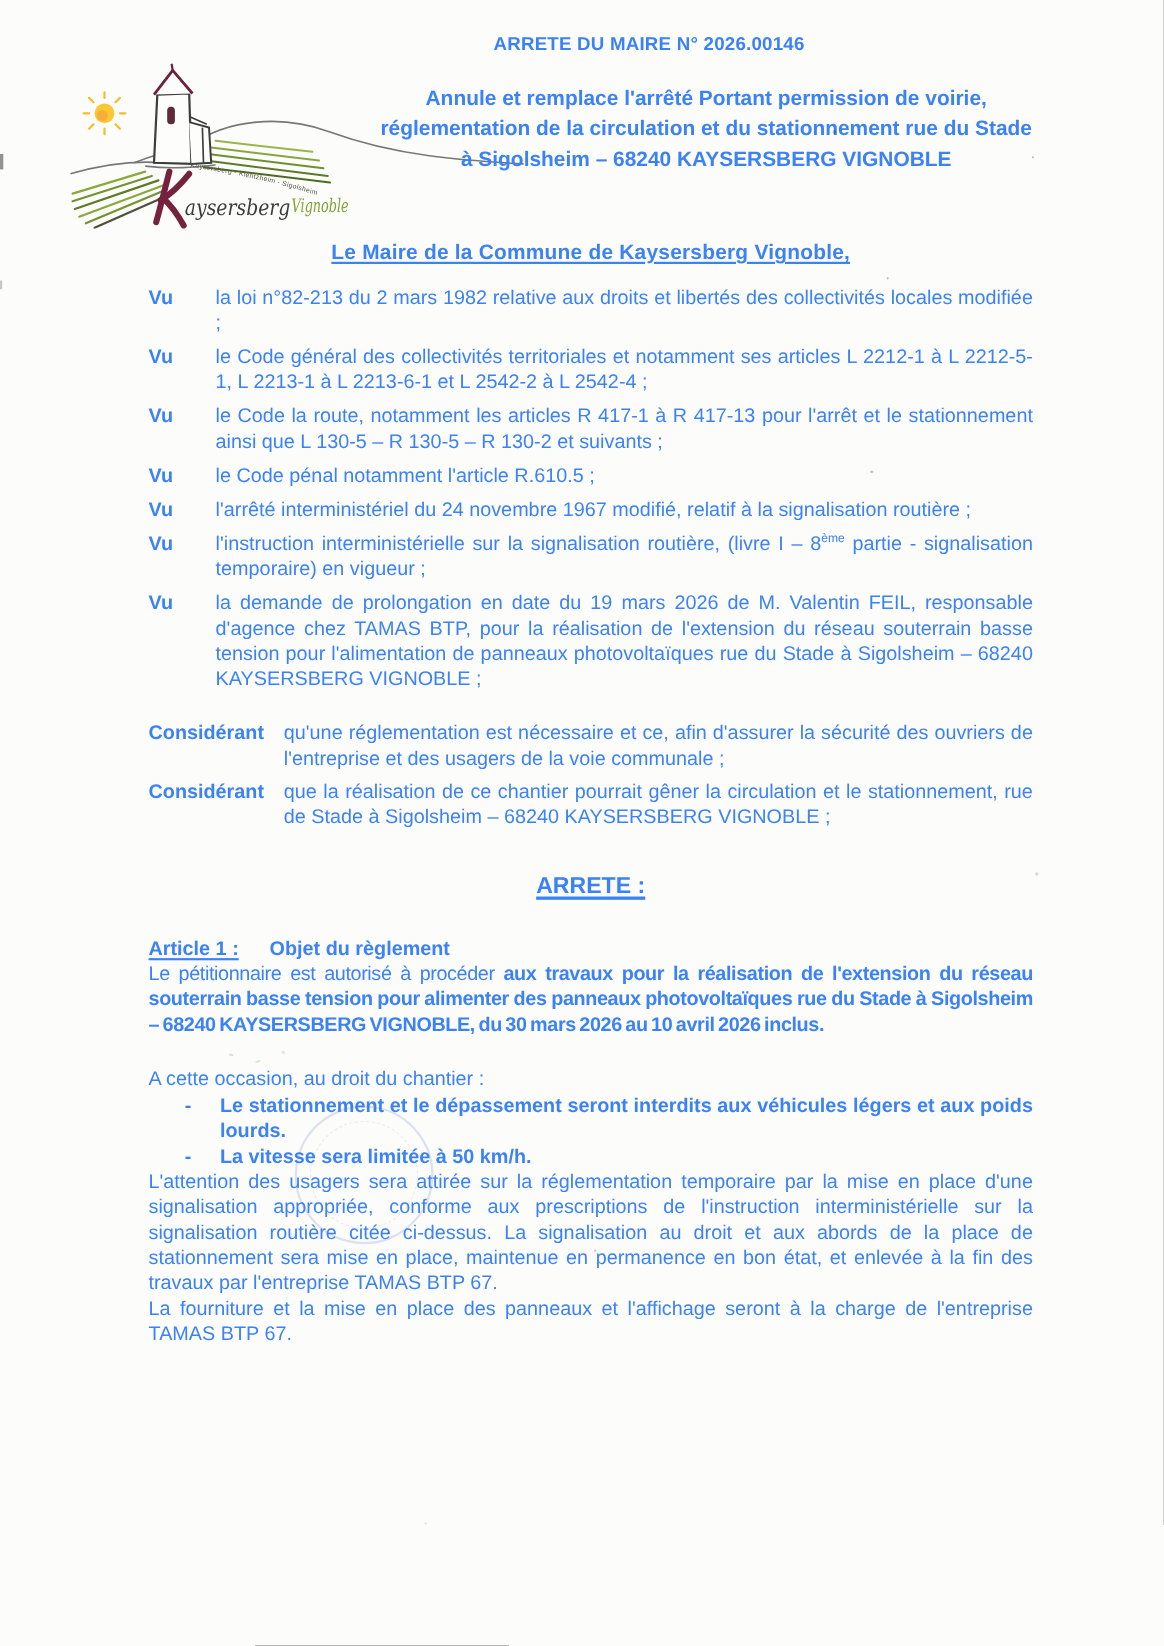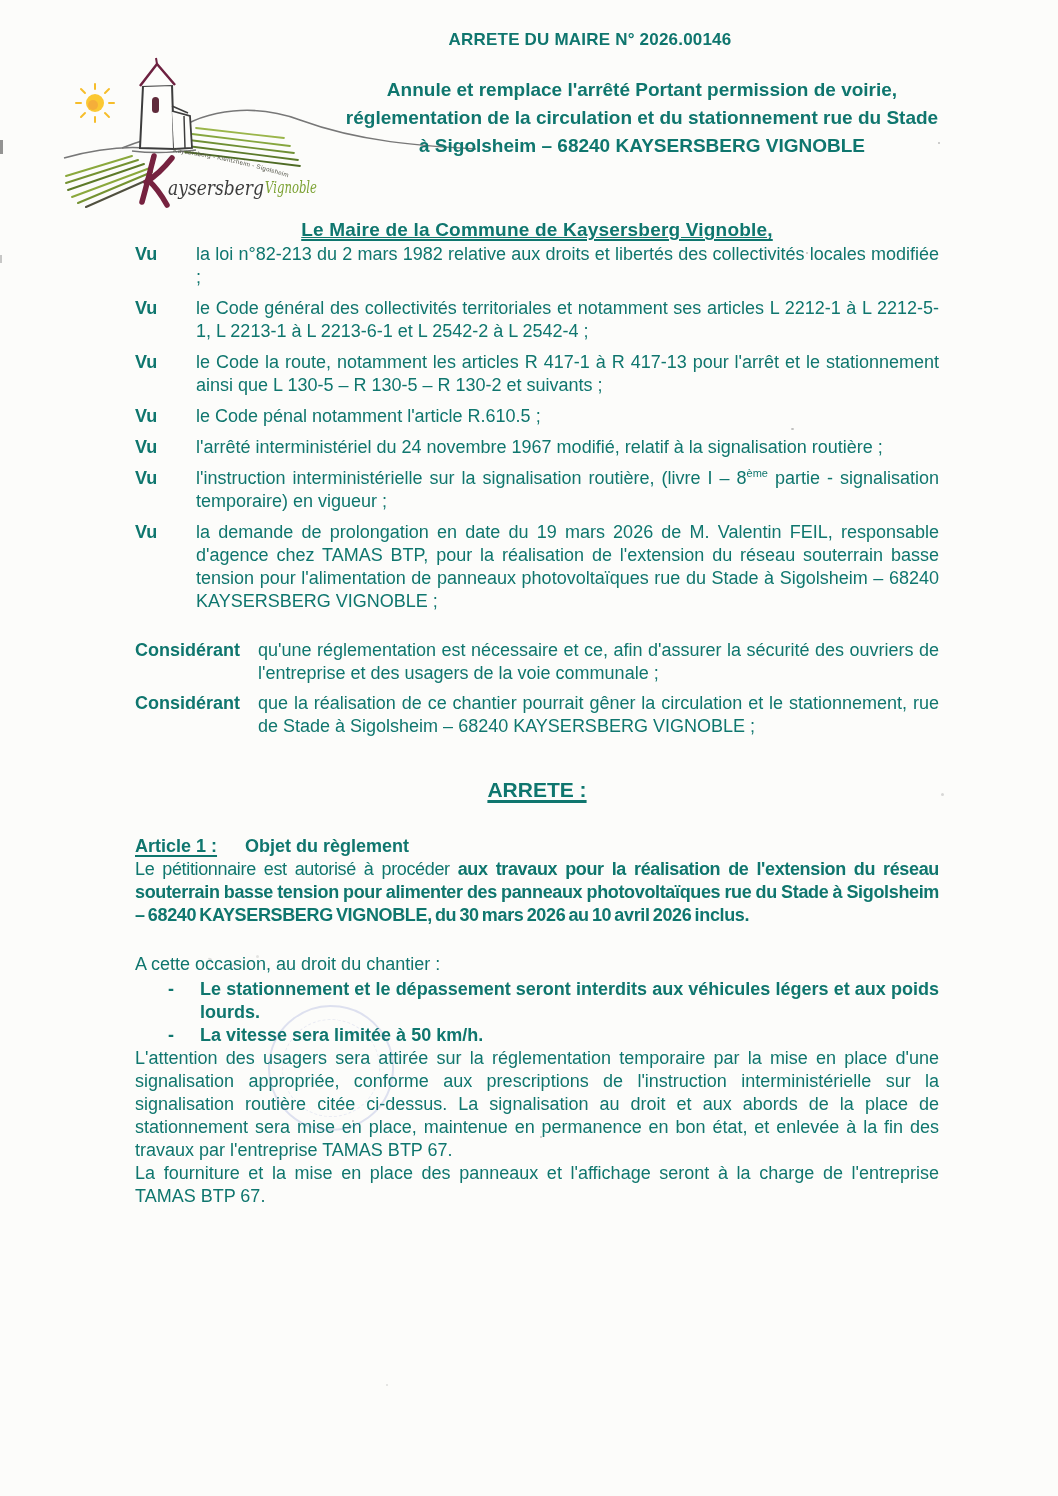--- a/index.html
+++ b/index.html
@@ -1,37 +1,37 @@
 <!DOCTYPE html>
 <html><head>
 <meta charset="utf-8">
 <style>
   html,body { margin:0; padding:0; background:#888; }
   .page {
     position:relative; width:1058px; height:1496px; margin:0 auto;
     background:#fcfcfa; overflow:hidden;
-    font-family:"Liberation Sans", sans-serif; color:#0f766e;
+    font-family:"Liberation Sans", sans-serif; color:#3b82f6;
     -webkit-font-smoothing:antialiased;
   }
   .doc-number {
     position:absolute; top:30px; left:135px; width:910px;
     text-align:center; font-weight:bold; font-size:17px; letter-spacing:.2px;
   }
   .logo { position:absolute; left:62px; top:56px; width:420px; height:152px; }
   .title {
     position:absolute; left:330px; top:76px; width:624px;
     text-align:center; font-weight:bold; font-size:19px; line-height:28px;
   }
   .content {
     position:absolute; left:135px; top:218px; width:804px;
     font-size:18px; line-height:23px;
   }
   .u { text-decoration:underline; text-decoration-thickness:2px; text-underline-offset:3px; }
-  .maire-heading { text-align:center; font-weight:bold; font-size:19px; letter-spacing:.2px;text-decoration:underline; }
-  .vu-list { margin-top:2px; }
+  .maire-heading { text-align:center; font-weight:bold; font-size:19px; letter-spacing:.2px; }
+  .vu-list { margin-top:18px; }
   .vu-item { display:flex; margin-bottom:8px; }
   .vu-label { width:61px; flex:none; font-weight:bold; }
   .vu-text { flex:1 1 auto; text-align:justify; }
   sup.ord { font-size:11px; line-height:0; vertical-align:super; }
   .considerant-list { margin-top:26px; }
   .considerant-item { display:flex; margin-bottom:7px; }
   .considerant-label { width:123px; flex:none; font-weight:bold; }
   .considerant-text { flex:1 1 auto; text-align:justify; }
   .arrete-heading { margin-top:40px; text-align:center; font-weight:bold; font-size:21px; }
   .arrete-heading .u { text-decoration-thickness:2.5px; }

